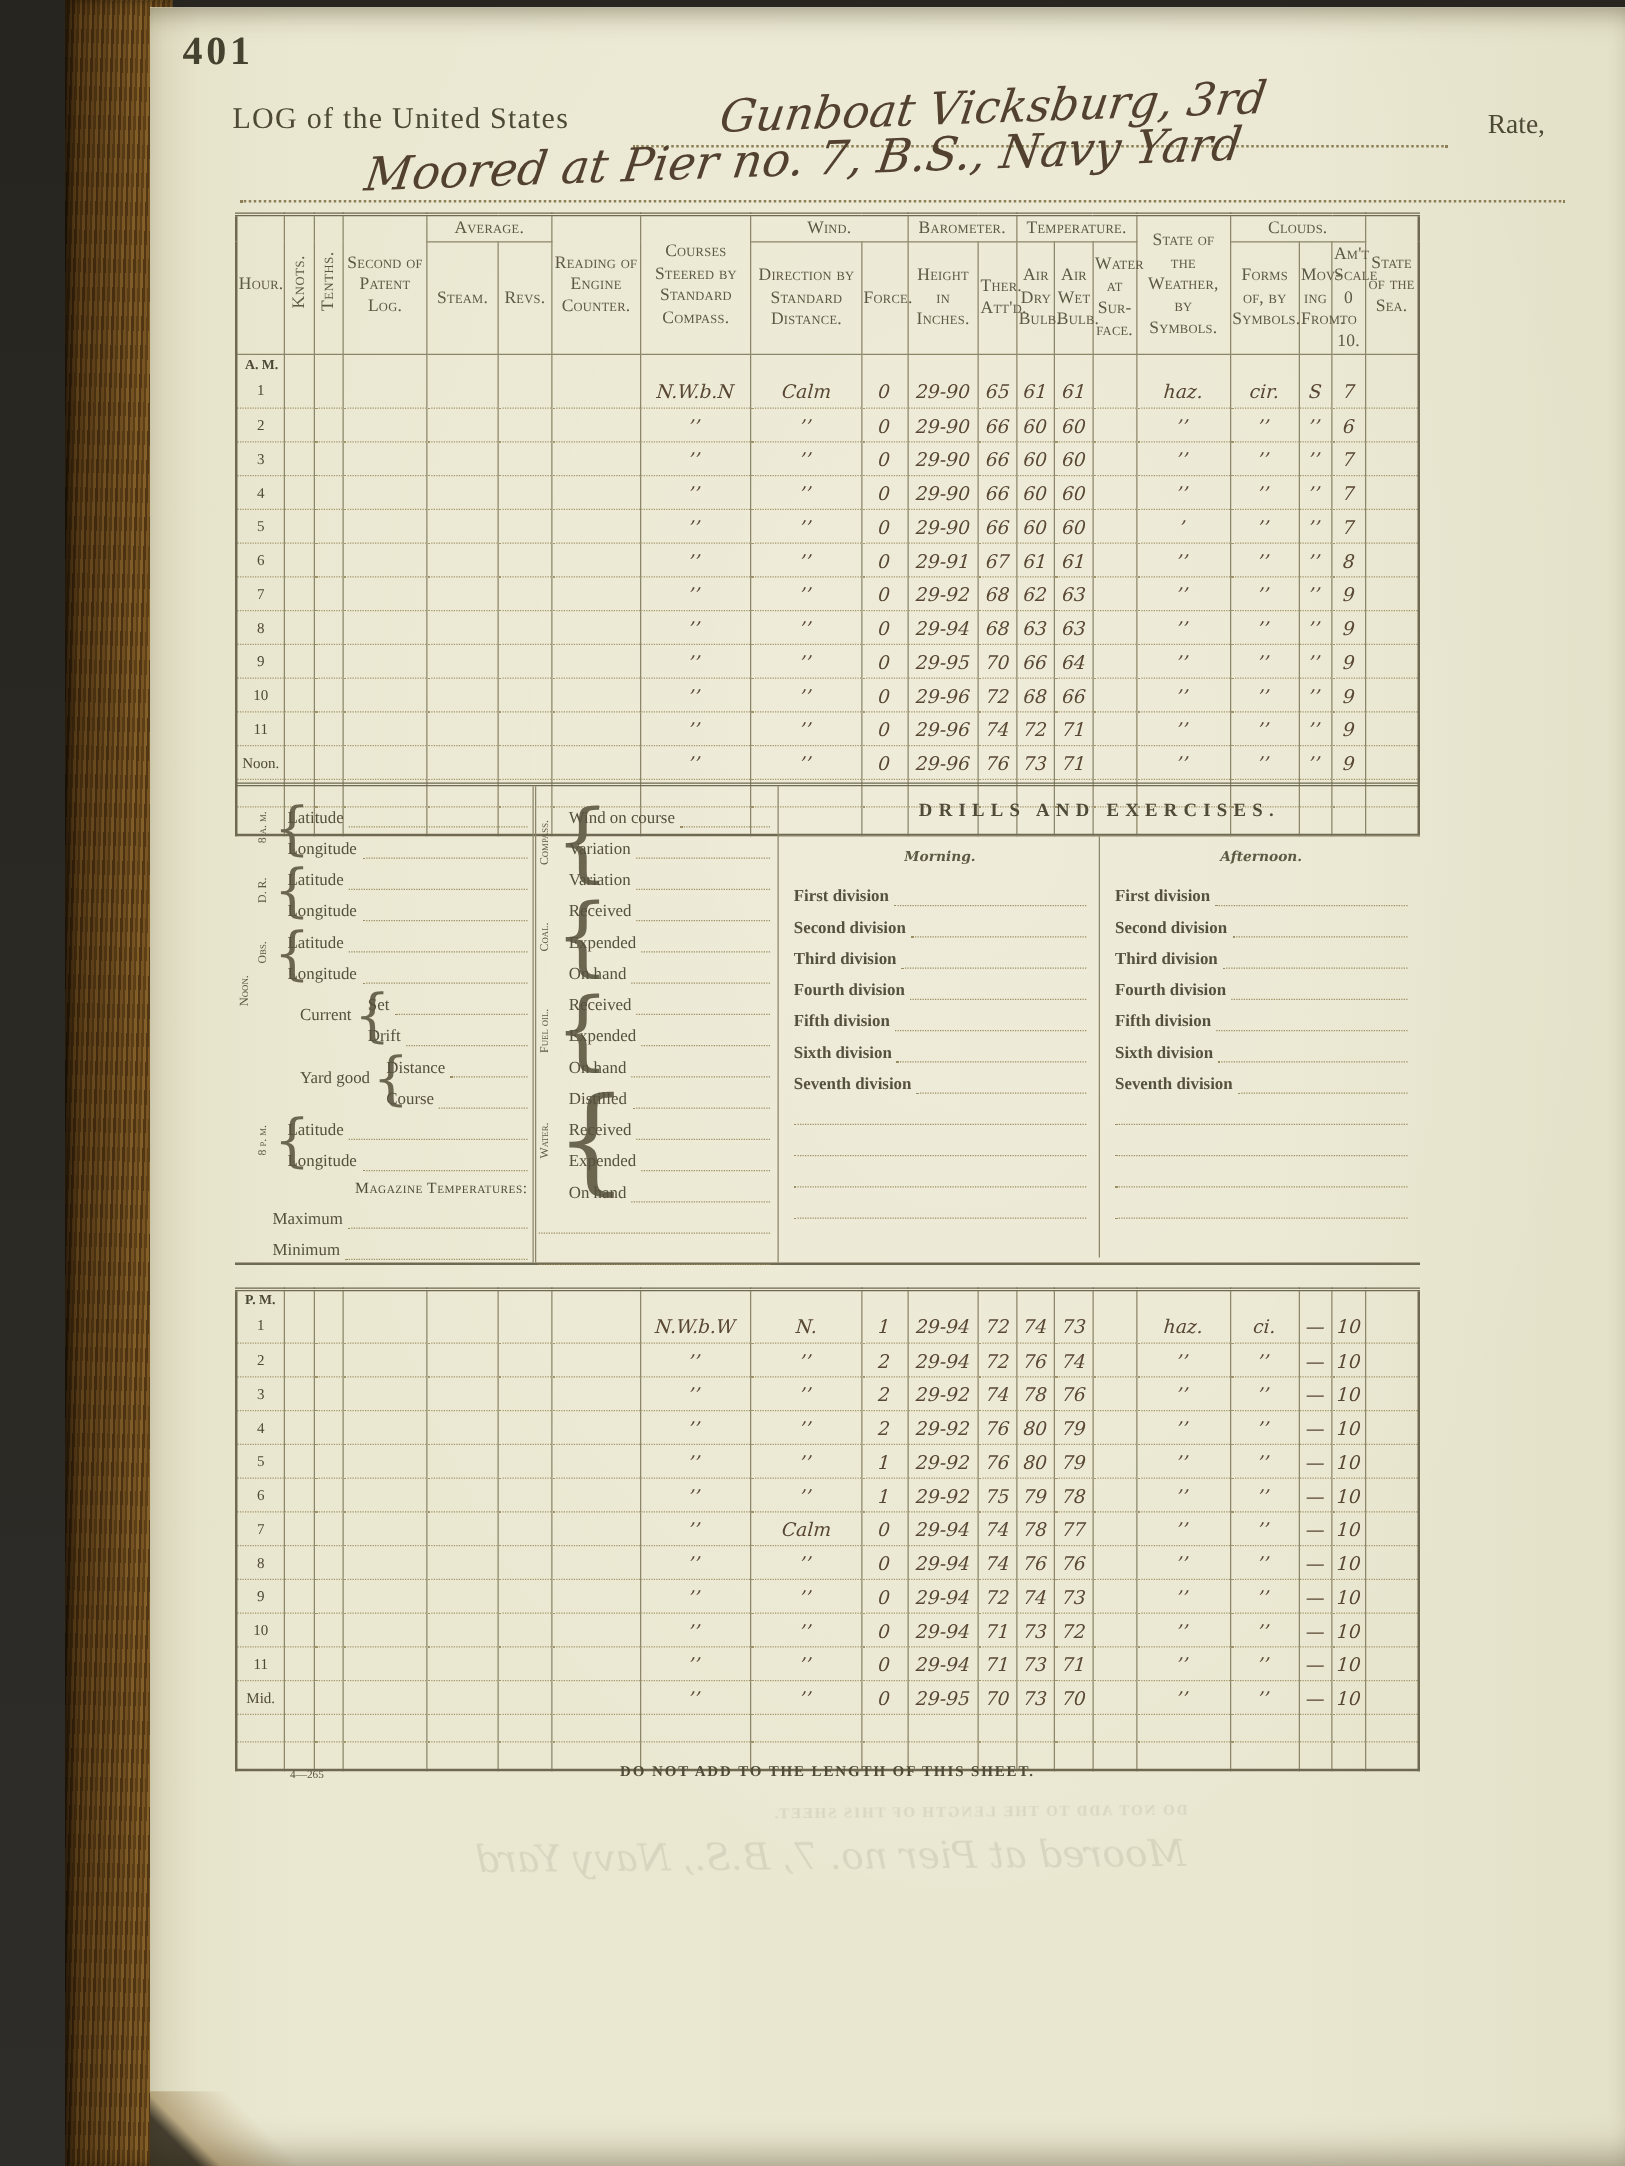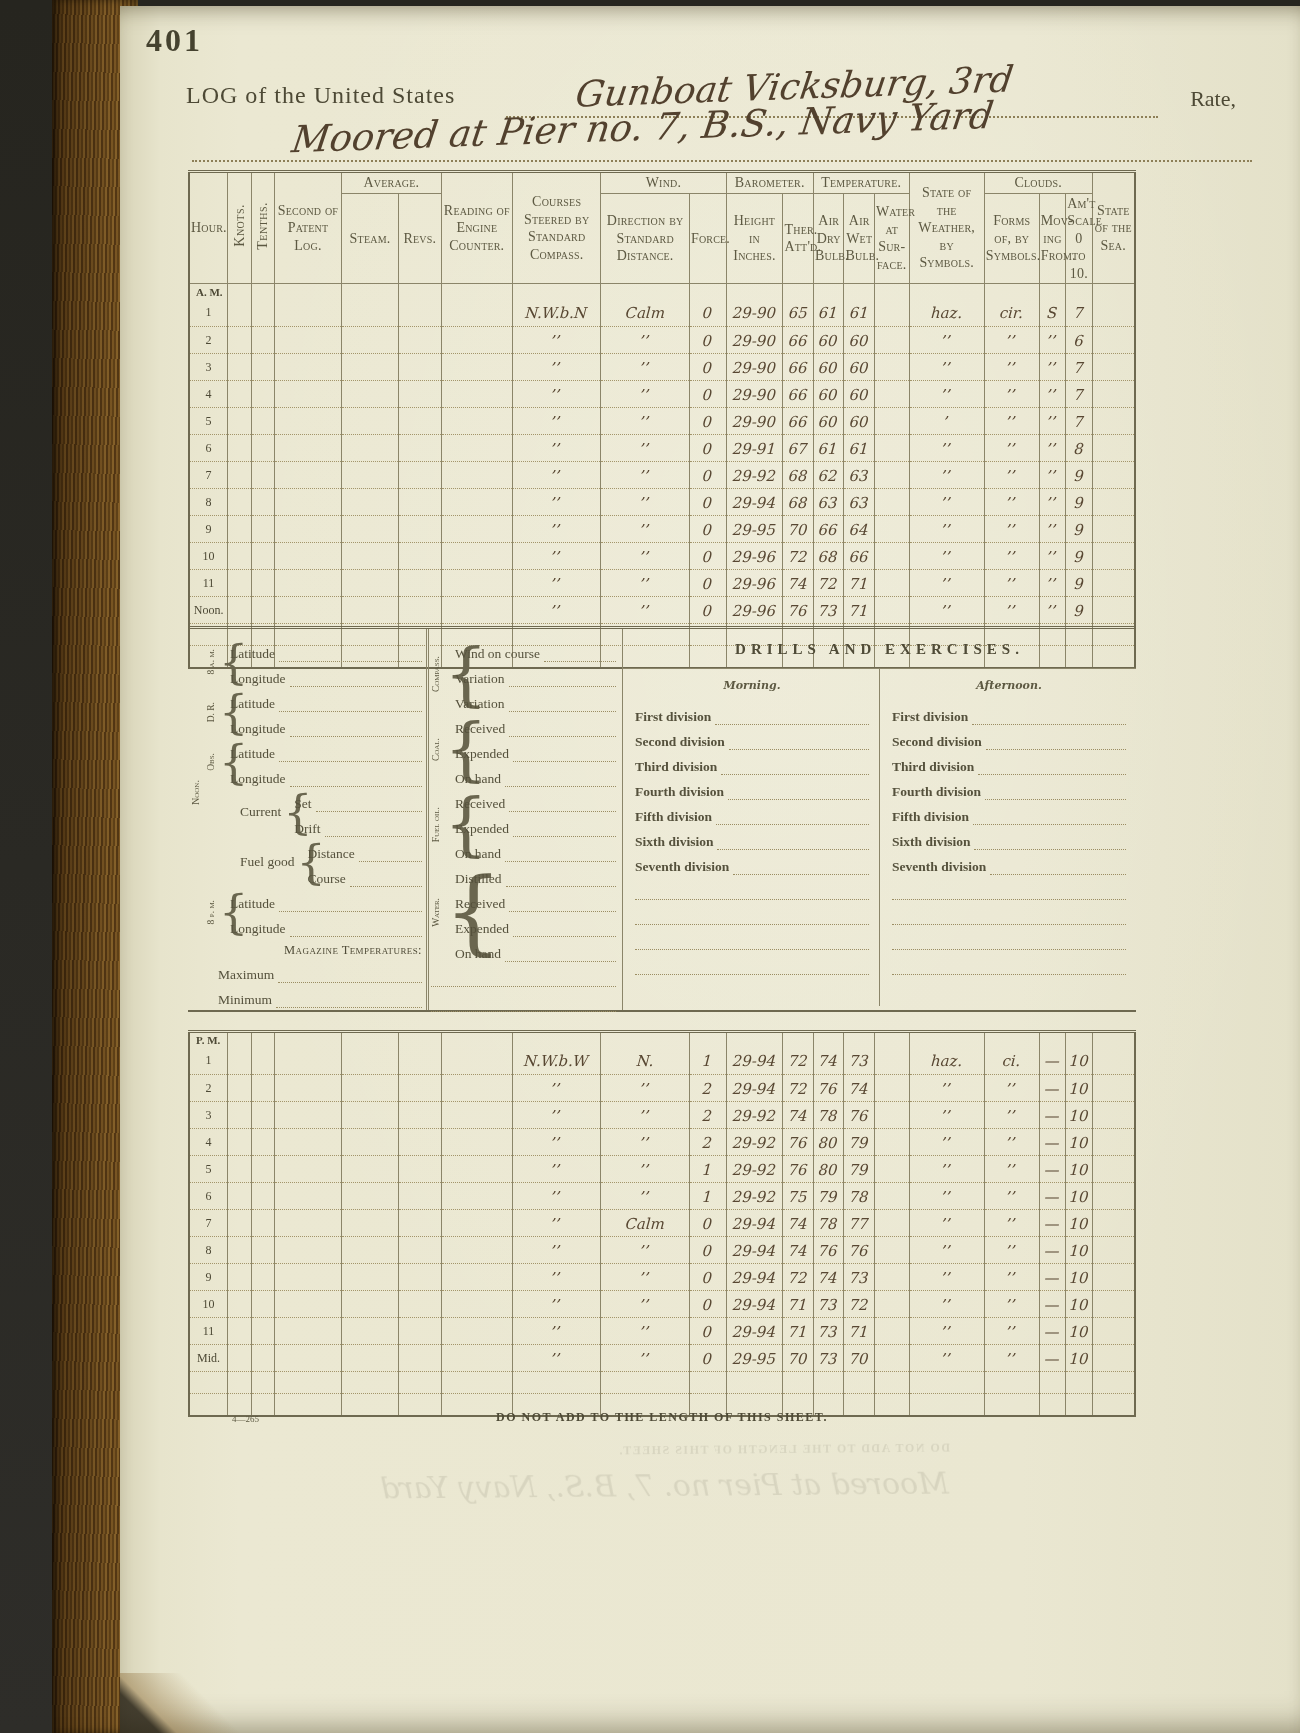--- a/index.html
+++ b/index.html
@@ -574,21 +574,21 @@
                   <span class="lbl">Set</span>
                   <span class="leader"></span>
                 </div>
                 <div class="line">
                   <span class="lbl">Drift</span>
                   <span class="leader"></span>
                 </div>
               </div>
             </div>
             <div class="grp">
-              <div class="inlbl" style="margin-left: 34px;">Fuel good</div>
+              <div class="inlbl" style="margin-left: 34px;">Yard good</div>
               <div class="brace" style="font-size: 46px; line-height: 50px;">{</div>
               <div class="glines">
                 <div class="line">
                   <span class="lbl">Distance</span>
                   <span class="leader"></span>
                 </div>
                 <div class="line">
                   <span class="lbl">Course</span>
                   <span class="leader"></span>
                 </div>

